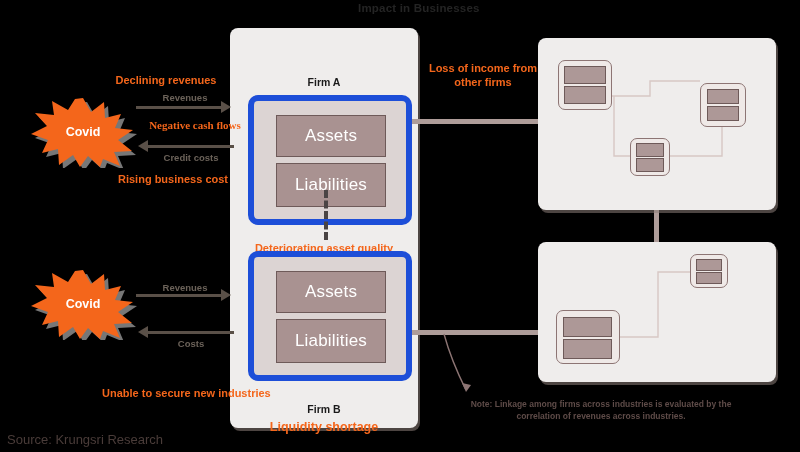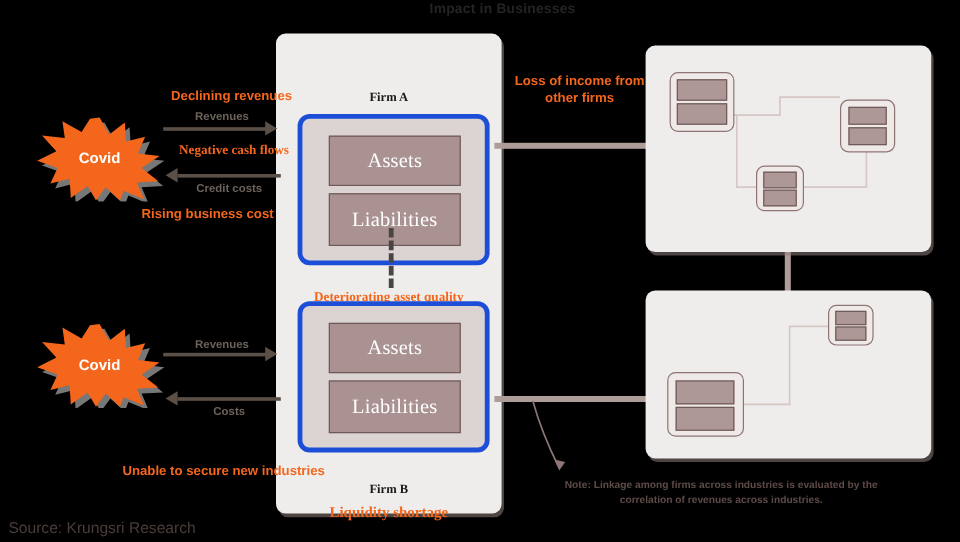--- a/index.html
+++ b/index.html
@@ -8,27 +8,27 @@
   #stage{position:absolute;inset:0;width:684px;height:452px;}
 
   .abs{position:absolute;}
 
   
   #title{left:358px;top:2px;font-size:11.5px;font-weight:700;color:#242424;
          letter-spacing:.2px;white-space:nowrap;}
 
   
   .panel{background:#EFEDEC;border-radius:8px;
-         box-shadow:2px 3px 0 rgba(140,125,120,.55);font-family:Liberation Serif, serif;}
+         box-shadow:2px 3px 0 rgba(140,125,120,.55);}
   #firm-panel{left:230px;top:28px;width:188px;height:400px;}
   #net-panel-top{left:538px;top:38px;width:238px;height:172px;}
   #net-panel-bottom{left:538px;top:242px;width:238px;height:140px;}
 
   
-  .firm-card{position:absolute;background:#DCD4D3;border:4px solid #1d4ed8;
+  .firm-card{position:absolute;background:#DCD4D3;border:6px solid #1d4ed8;
              border-radius:10px;}
   #card-a{left:18px;top:67px;width:152px;height:118px;}
   #card-b{left:18px;top:223px;width:152px;height:118px;}
 
   .bs-box{position:absolute;background:#A99291;border:1px solid #6E5A59;
           color:#fff;font-size:17px;font-weight:400;
           display:flex;align-items:center;justify-content:center;letter-spacing:.2px;}
   .bs-assets{left:22px;top:14px;width:108px;height:40px;}
   .bs-liab{left:22px;top:62px;width:108px;height:42px;}
 
@@ -109,21 +109,21 @@
   <div class="abs" id="dash-link"></div>
 
   <div class="covid-wrap" id="covid-top">
     <svg width="110" height="72" viewBox="0 0 110 72">
       <polygon points="55,2 63,16 76,6 77,22 93,18 87,32 105,34 90,44 104,55 86,56 92,70 75,63 72,71 60,60 52,71 45,59 31,69 30,53 14,57 20,44 3,38 19,30 7,17 26,19 24,5 40,14 47,3" fill="#8C8C8C" transform="translate(4,4)" opacity="0.85"></polygon>
       <polygon points="55,2 63,16 76,6 77,22 93,18 87,32 105,34 90,44 104,55 86,56 92,70 75,63 72,71 60,60 52,71 45,59 31,69 30,53 14,57 20,44 3,38 19,30 7,17 26,19 24,5 40,14 47,3" fill="#F4661B"></polygon>
     </svg>
     <div class="covid-label">Covid</div>
   </div>
 
-  <div class="abs impact-label" style="left:125px;top:74px;width:136px;">Declining revenues</div>
+  <div class="abs impact-label" style="left:98px;top:74px;width:136px;">Declining revenues</div>
   <div class="abs flow-label" style="left:135px;top:92px;width:100px;">Revenues</div>
   <div class="abs arrow-line" style="left:136px;top:106px;width:86px;"></div>
   <div class="abs arrow-head head-right" style="left:221px;top:101px;"></div>
 
   <div class="abs impact-label" style="left:115px;top:119px;width:160px;font-family:Liberation Serif, serif;">Negative cash flows</div>
   <div class="abs arrow-line" style="left:148px;top:145px;width:86px;"></div>
   <div class="abs arrow-head head-left" style="left:138px;top:140px;"></div>
   <div class="abs flow-label" style="left:146px;top:152px;width:90px;">Credit costs</div>
   <div class="abs impact-label" style="left:98px;top:173px;width:150px;">Rising business cost</div>
 

